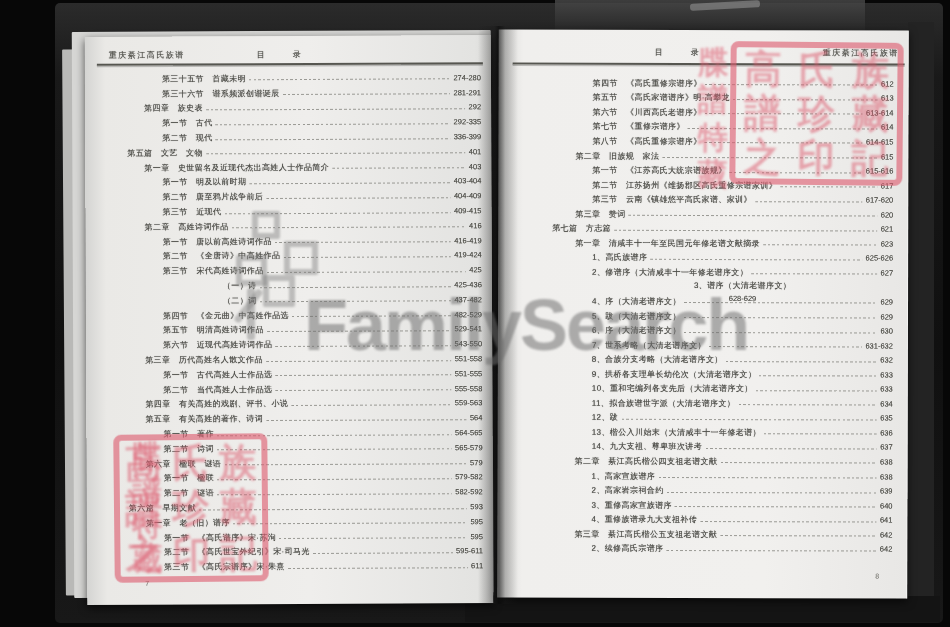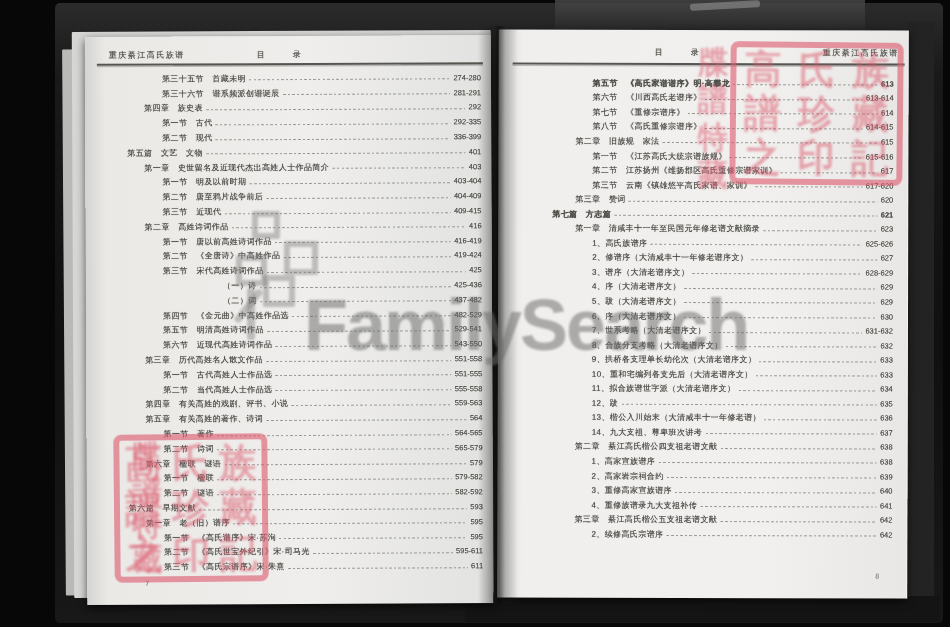--- a/index.html
+++ b/index.html
@@ -248,21 +248,26 @@
         </div>
       </div>
     <div class="pagenum" style="left:58px;top:543px;">7</div>
   </div>
 
   <div class="page page-right">
     <div class="hdr" style="left:156px;top:17px;letter-spacing:10px;">目　录</div>
     <div class="hdr" style="right:10px;top:17px;">重庆綦江高氏族谱</div>
     <div class="rule" style="left:14px;right:4px;top:33px;"></div>
     <div class="toc" id="toc-right" style="left:54px;top:46px;width:341px;">
-        <div class="toc-row" style="padding-left: 40px; font-weight: bold;">
+        <div class="toc-row" style="padding-left: 40px;">
+          <span class="toc-title">第四节　《高氏重修宗谱序》</span>
+          <span class="leader"></span>
+          <span class="toc-pages">612</span>
+        </div>
+        <div class="toc-row" style="padding-left: 40px;">
           <span class="toc-title">第五节　《高氏家谱谱序》明·高攀龙</span>
           <span class="leader"></span>
           <span class="toc-pages">613</span>
         </div>
         <div class="toc-row" style="padding-left: 40px;">
           <span class="toc-title">第六节　《川西高氏老谱序》</span>
           <span class="leader"></span>
           <span class="toc-pages">613-614</span>
         </div>
         <div class="toc-row" style="padding-left: 40px;">
@@ -293,41 +298,41 @@
         <div class="toc-row" style="padding-left: 40px;">
           <span class="toc-title">第三节　云南《镇雄悠平高氏家谱、家训》</span>
           <span class="leader"></span>
           <span class="toc-pages">617-620</span>
         </div>
         <div class="toc-row" style="padding-left: 23px;">
           <span class="toc-title">第三章　赞词</span>
           <span class="leader"></span>
           <span class="toc-pages">620</span>
         </div>
-        <div class="toc-row" style="padding-left: 0px; font-weight: bold;">
+        <div class="toc-row" style="padding-left: 0px;">
           <span class="toc-title">第七篇　方志篇</span>
           <span class="leader"></span>
           <span class="toc-pages">621</span>
         </div>
         <div class="toc-row" style="padding-left: 23px;">
           <span class="toc-title">第一章　清咸丰十一年至民国元年修老谱文献摘录</span>
           <span class="leader"></span>
           <span class="toc-pages">623</span>
         </div>
         <div class="toc-row" style="padding-left: 40px;">
           <span class="toc-title">1、高氏族谱序</span>
           <span class="leader"></span>
           <span class="toc-pages">625-626</span>
         </div>
         <div class="toc-row" style="padding-left: 40px;">
           <span class="toc-title">2、修谱序（大清咸丰十一年修老谱序文）</span>
           <span class="leader"></span>
           <span class="toc-pages">627</span>
         </div>
-        <div class="toc-row" style="padding-left: 40px;">
+        <div class="toc-row" style="padding-left: 40px; flex-direction: column;">
           <span class="toc-title">3、谱序（大清老谱序文）</span>
           <span class="leader"></span>
           <span class="toc-pages">628-629</span>
         </div>
         <div class="toc-row" style="padding-left: 40px;">
           <span class="toc-title">4、序（大清老谱序文）</span>
           <span class="leader"></span>
           <span class="toc-pages">629</span>
         </div>
         <div class="toc-row" style="padding-left: 40px;">

